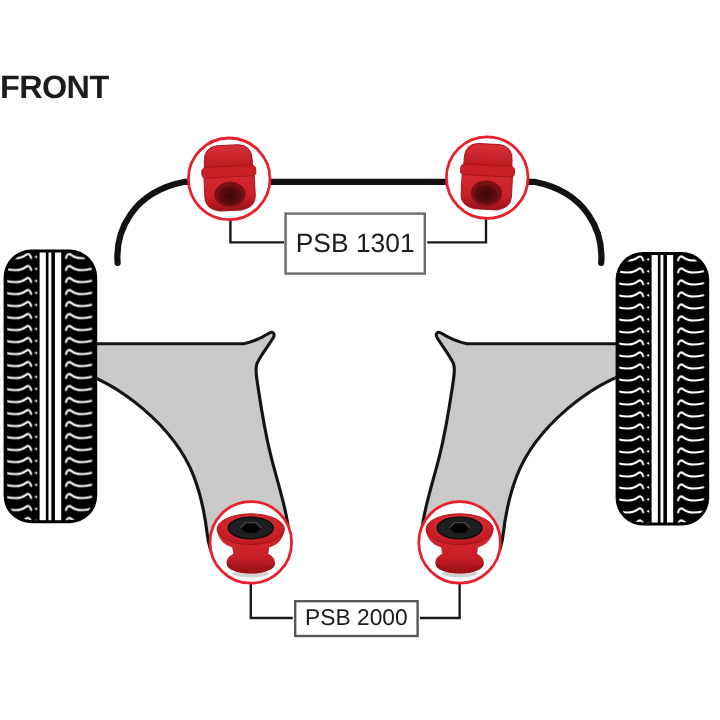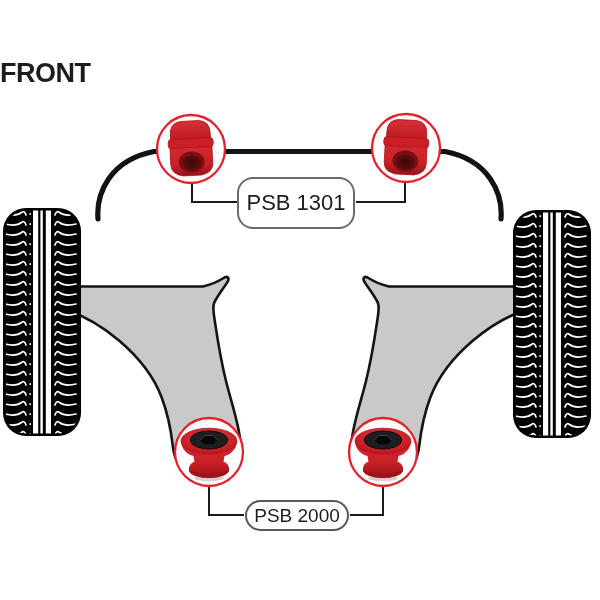--- a/index.html
+++ b/index.html
@@ -7,21 +7,21 @@
     position:relative;width:600px;height:600px;background:#ffffff;
     font-family:"Liberation Sans",sans-serif;overflow:hidden;
   }
   .stage svg{position:absolute;left:0;top:0;}
   .title{
     position:absolute;left:0;top:58px;width:600px;text-align:left;
     font-size:27px;font-weight:bold;letter-spacing:-0.5px;color:#1c1c1c;
   }
   .label-box{
     position:absolute;background:#ffffff;display:flex;align-items:center;justify-content:center;
-    color:#1d1d1d;box-sizing:border-box;cursor:pointer;border-radius:16px;
+    color:#1d1d1d;box-sizing:border-box;cursor:pointer;
   }
   .label-box.top{
     left:237px;top:177px;width:118px;height:52px;border:2px solid #6b6b6b;font-size:22px;
   }
   .label-box.bottom{
     left:245px;top:500px;width:104px;height:31px;border:2px solid #595959;font-size:19px;
   }
 </style>
 </head>
 <body>

